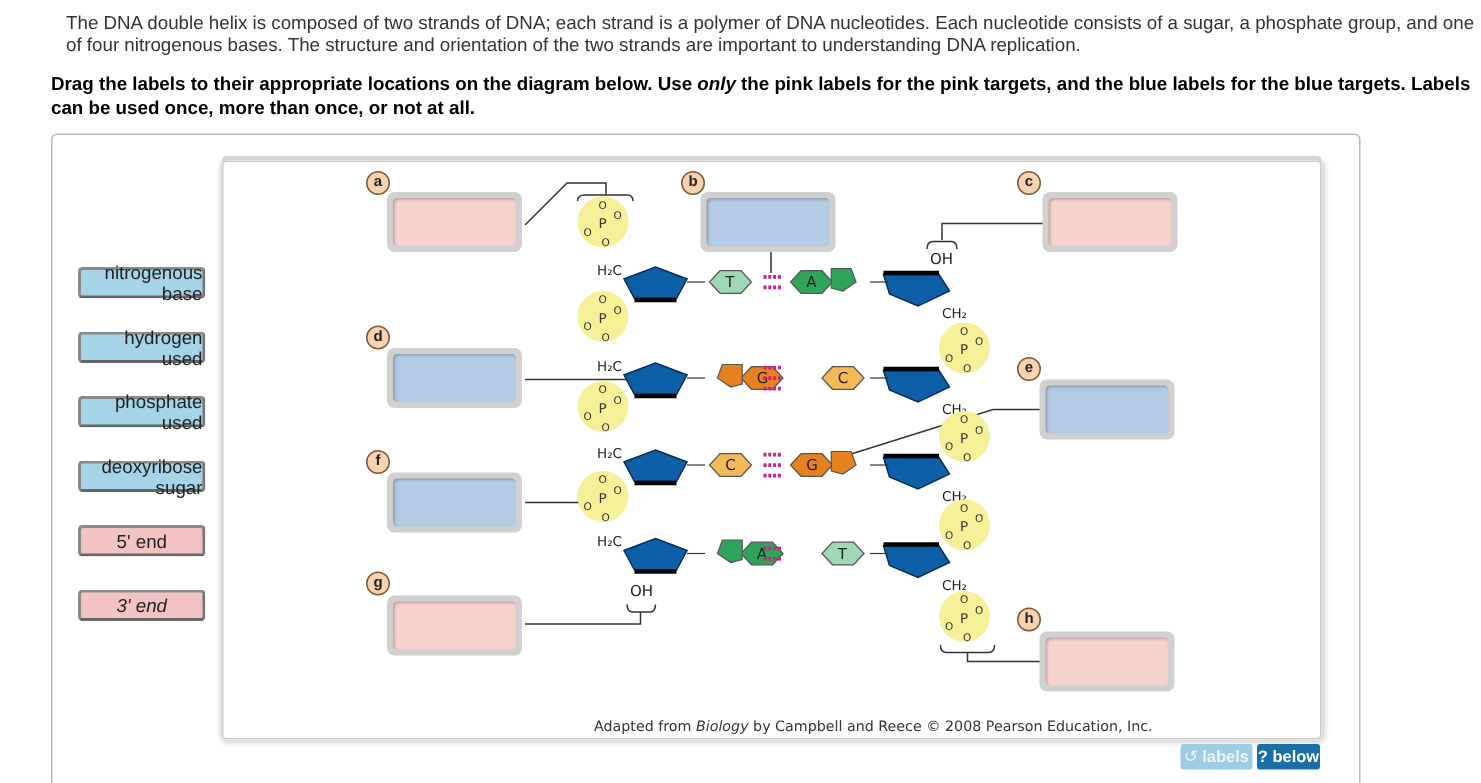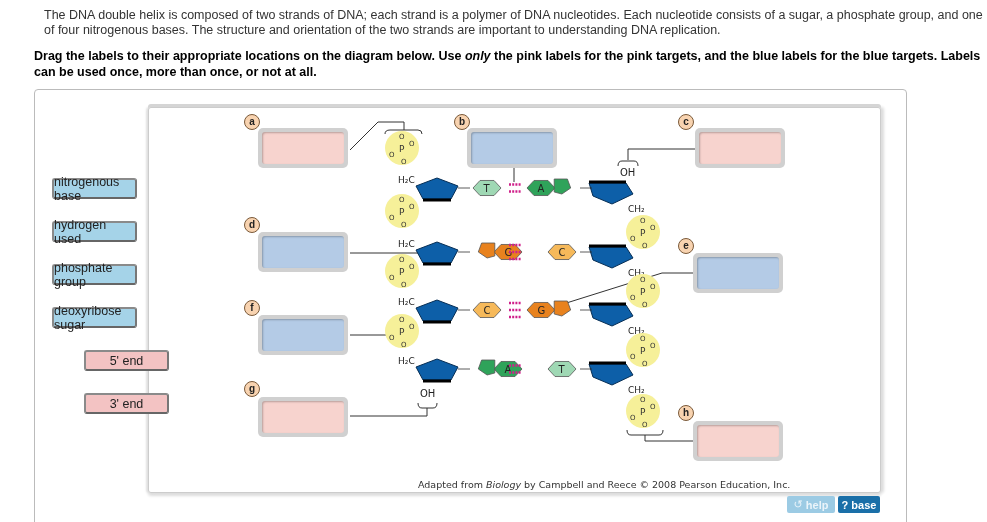--- a/index.html
+++ b/index.html
@@ -4,51 +4,51 @@
 <style>
   html, body { margin:0; padding:0; background:#fff; }
   body { width:987px; height:522px; position:relative; overflow:hidden; font-family:"Liberation Sans", sans-serif; color:#222; }
   .intro { position:absolute; left:34px; top:8px; width:950px; font-size:12.5px; line-height:15px; color:#333;margin-left:10px; }
   .instr { position:absolute; left:34px; top:48px; width:950px; font-size:12.5px; line-height:16px; font-weight:bold; color:#000000; }
   .instr em { font-style:italic; }
   .outer { position:absolute; left:34px; top:89px; width:871px; height:440px; border:1px solid #bbb; border-radius:4px; background:#fff; }
   .canvas { position:absolute; left:148px; top:107px; width:733px; height:386px; background:#fff; border-radius:3px;
     box-shadow: inset 0 0 0 1px #ccc, 0 -3px 0 #d5d5d5, 3px 0 3px #ddd, 0 3px 3px #ddd, -2px 0 2px #e3e3e3; }
   .label { position:absolute; left:52px; width:85px; height:21px; border-radius:3px; border:2px solid #8a8a8a; border-right-color:#777; border-bottom-color:#666;
-    display:flex; align-items:center; justify-content:center; text-align:left; font-size:12.5px; line-height:14px; color:#222; cursor:grab; box-sizing:border-box; }
+    display:flex; align-items:center; justify-content:center; text-align:right; font-size:12.5px; line-height:14px; color:#222; cursor:grab; box-sizing:border-box; }
   .label.blue { background:#a5d3e8; }
-  .label.pink { background:#f3c3c3;margin-left:32px; }
+  .label.pink { background:#f3c3c3; }
   .target { position:absolute; width:90px; height:40px; border-radius:5px; background:#d0d0d0; box-sizing:border-box; padding:4px; }
   .target .inner { width:100%; height:100%; border-radius:3px; box-shadow: inset 1px 1px 2px rgba(0,0,0,0.25); }
   .target.pink .inner { background:#f7d3ce; }
   .target.blue .inner { background:#b4cbe6; }
   .badge { position:absolute; width:14px; height:14px; border-radius:50%; background:#f8d3b0; border:1px solid #7a5a3a; font-size:10px; font-weight:bold; line-height:14px; text-align:center; color:#222; box-sizing:content-box; }
-  .credit { position:absolute; left:418px; top:479px; font-family:"DejaVu Sans", sans-serif; font-size:9.5px; color:#333; }
+  .credit { position:absolute; left:396px; top:479px; font-family:"DejaVu Sans", sans-serif; font-size:9.5px; color:#333; }
   .credit i { font-style:italic; }
   .btn { position:absolute; top:496px; height:17px; font-size:11px; font-weight:bold; color:#fff; display:flex; align-items:center; justify-content:center; border-radius:2px; }
   .btn.reset { left:787px; width:48px; background:#9ccbe4; color:#eaf4fa; }
   .btn.help { left:838px; width:42px; background:#1a6fa8; }
   svg.diagram { position:absolute; left:0; top:0; }
   svg text { font-family:"DejaVu Sans", sans-serif; }
 </style>
 </head>
 <body>
 
 <div class="intro">The DNA double helix is composed of two strands of DNA; each strand is a polymer of DNA nucleotides. Each nucleotide consists of a sugar, a phosphate group, and one of four nitrogenous bases. The structure and orientation of the two strands are important to understanding DNA replication.</div>
 <div class="instr"><span>Drag the labels to their appropriate locations on the diagram below. Use </span><em>only</em><span> the pink labels for the pink targets, and the blue labels for the blue targets. Labels can be used once, more than once, or not at all.</span></div>
 
 <div class="outer"></div>
 <div class="canvas"></div>
 
 <div class="label blue" style="top:178px;">nitrogenous base</div>
 <div class="label blue" style="top:221px;">hydrogen used</div>
-<div class="label blue" style="top:264px;">phosphate group</div>
+<div class="label blue" style="top:264px;">phosphate used</div>
 <div class="label blue" style="top:307px;">deoxyribose sugar</div>
 <div class="label pink" style="top:350px;">5' end</div>
-<div class="label pink" style="top:393px;">3' end</div>
+<div class="label pink" style="top:393px;font-style:italic;">3' end</div>
 
 <svg class="diagram" width="987" height="522">
   <g id="leader-lines" stroke="#333" stroke-width="1" fill="none">
     <path d="M350 150 L378 122 L404 122 L404 130"></path>
     <path d="M385 134 Q385 130 390 130 L418 130 Q422 130 422 134"></path>
     <path d="M514 168 L514 182"></path>
     <path d="M697 149 L628 149 L628 160"></path>
     <path d="M618 166 Q618 161 622 161 L634 161 Q638 161 638 166"></path>
     <path d="M350 253 L430 253"></path>
     <path d="M695 273 L662 273 L560 305"></path>
@@ -205,18 +205,18 @@
 <div class="badge" style="left:244px;top:217px;">d</div>
 <div class="badge" style="left:678px;top:238px;">e</div>
 <div class="badge" style="left:244px;top:300px;">f</div>
 <div class="badge" style="left:244px;top:381px;">g</div>
 <div class="badge" style="left:678px;top:405px;">h</div>
 
 <div class="credit"><span>Adapted from </span><i>Biology</i><span> by Campbell and Reece © 2008 Pearson Education, Inc.</span></div>
 
 <div class="btn reset">
     <span style="margin-right:3px;font-weight:normal;">↺</span>
-    <span>help</span>
+    <span>labels</span>
   </div>
 <div class="btn help">
     <span style="margin-right:3px;">?</span>
-    <span>base</span>
+    <span>below</span>
   </div>
 
 </body></html>

